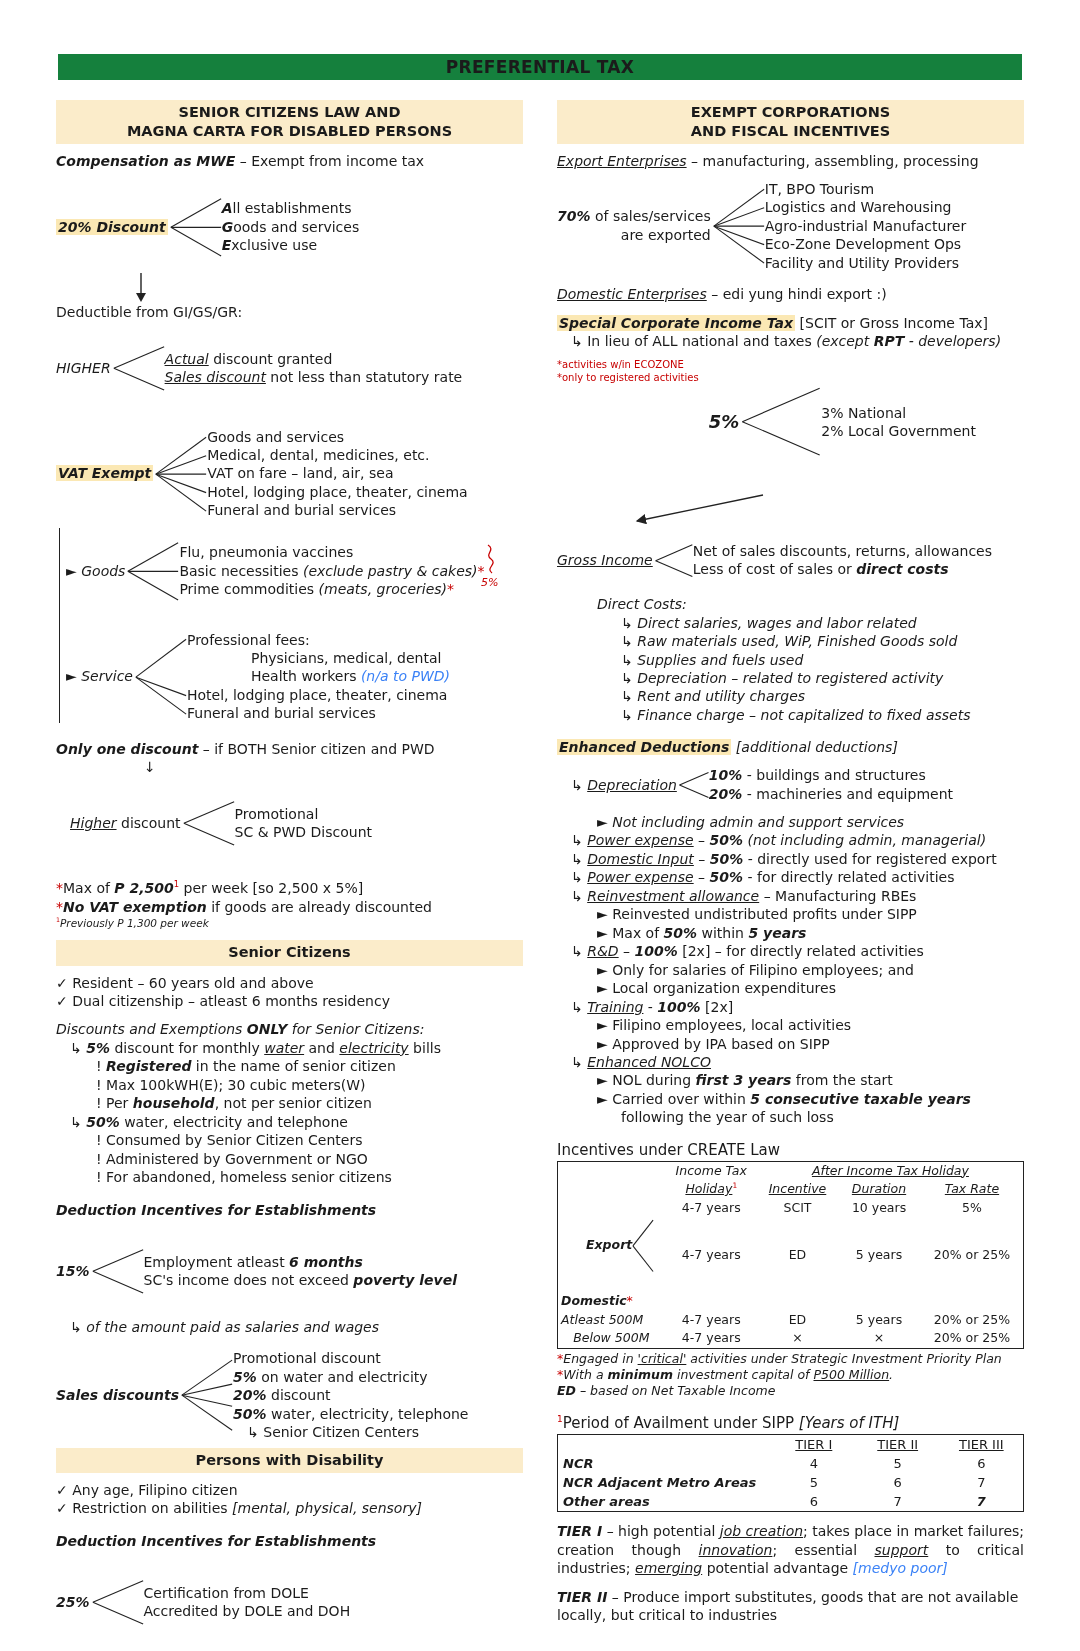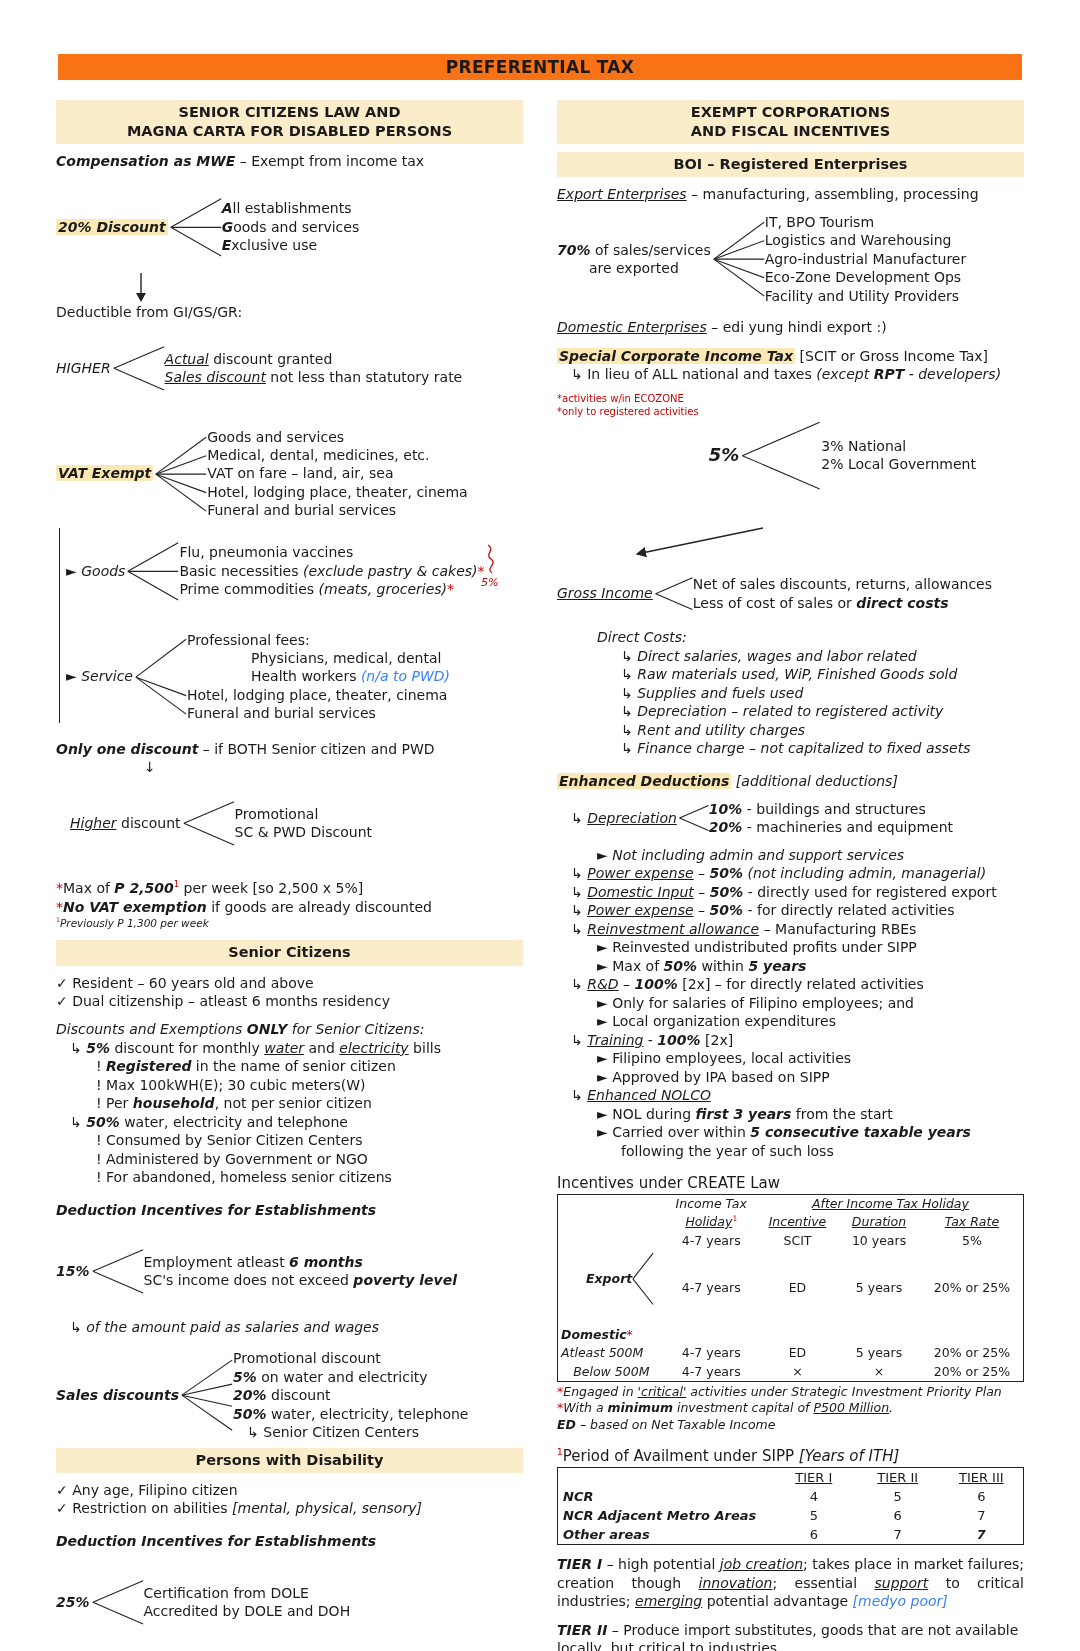--- a/index.html
+++ b/index.html
@@ -1,18 +1,18 @@
 <!DOCTYPE html>
 <html><head>
 <meta charset="utf-8">
 <style>
   html,body{margin:0;padding:0;background:#ffffff;}
   body{width:1080px;font-family:"DejaVu Sans","Liberation Sans",sans-serif;color:#1b1b1b;}
   .page{width:1080px;min-height:1651px;box-sizing:border-box;padding:14px 56px 30px 56px;background:#fff;}
-  .title-bar{margin:40px 2px 14px 2px;background:#f97316;text-align:center;font-weight:700;font-size:17px;padding:3px 0;letter-spacing:.3px;}
+  .title-bar{margin:40px 2px 14px 2px;background:#15803d;text-align:center;font-weight:700;font-size:17px;padding:3px 0;letter-spacing:.3px;}
   .cols{display:flex;gap:34px;align-items:flex-start;}
   .col{flex:1 1 0;min-width:0;font-size:14px;line-height:1.32;}
   .sec-head{background:#fbecca;text-align:center;font-weight:700;font-size:14.5px;padding:3px 4px;margin:6px 0 8px 0;}
   .line{min-height:18px;}
   .ind1{padding-left:14px;}
   .ind2{padding-left:40px;}
   .ind3{padding-left:64px;}
   .ind4{padding-left:88px;}
   .sp6{height:6px;}.sp10{height:10px;}.sp14{height:14px;}
   .b{font-weight:400;}
@@ -22,21 +22,21 @@
   .ui{font-style:italic;text-decoration:underline;}
   .red{color:#c70000;}
   .redi{color:#3b82f6;font-style:italic;}
   .sup{vertical-align:super;font-size:.6em;}
   .hl{background:#fbe8b4;padding:0 2px;}
   .big{font-size:18px;}
   .just{text-align:justify;}
   .small{font-size:10.5px;}
   .fork{display:flex;align-items:stretch;margin:3px 0;}
   .fork-label{align-self:center;white-space:nowrap;padding-right:2px;}
-  .fork-label2{align-self:center;text-align:center;padding-right:2px;}
+  .fork-label2{align-self:center;text-align:right;padding-right:2px;}
   .fseg{flex:0 0 auto;width:52px;align-self:stretch;min-height:100%;}
   .fseg line{stroke:#222;stroke-width:1.1;vector-effect:non-scaling-stroke;fill:none;}
   .fork-items{display:flex;flex-direction:column;justify-content:center;position:relative;min-width:0;}
   .darrow{margin:0 0 0 78px;display:block;}
   .branch-group{border-left:1.4px solid #222;margin:8px 0 0 3px;padding-left:6px;}
   table{border-collapse:collapse;width:100%;}
   .boxtbl{border:1.6px solid #222;font-size:13px;}
   .boxtbl td{padding:1px 5px;vertical-align:top;}
   .create{font-size:12.5px;}
   .create td{padding:1px 3px;}
@@ -247,21 +247,20 @@
       </div>
       <div class="line ind1"><span>↳ </span><span class="i">of the amount paid as salaries and wages</span></div>
 
     </div>
 
     <div class="col">
       <div class="sec-head">
         <div>EXEMPT CORPORATIONS</div>
         <div>AND FISCAL INCENTIVES</div>
       </div>
-      <div class="sec-head">BOI – Registered Enterprises</div>
 
       <div class="line"><span class="ui">Export Enterprises</span><span> – manufacturing, assembling, processing</span></div>
       <div class="sp6"></div>
 
       <div class="fork">
         <div class="fork-label2">
           <div><span class="bi">70%</span><span> of sales/services</span></div>
           <div>are exported</div>
         </div>
         <svg class="fseg" viewBox="0 0 60 100" preserveAspectRatio="none">

